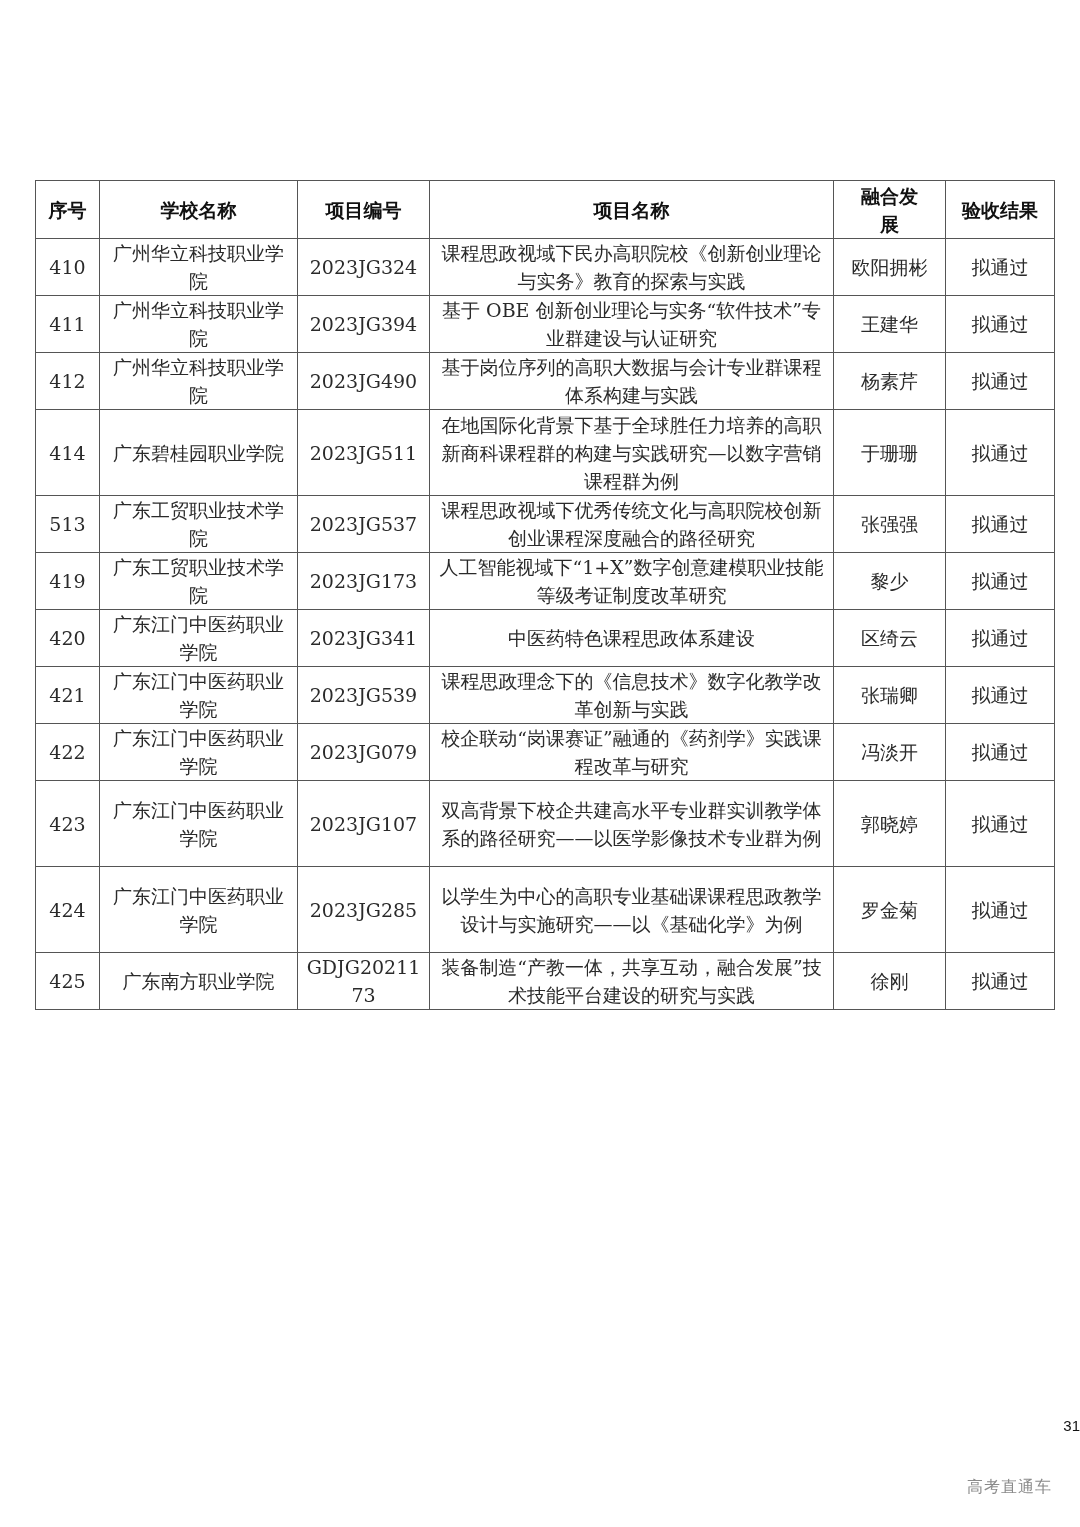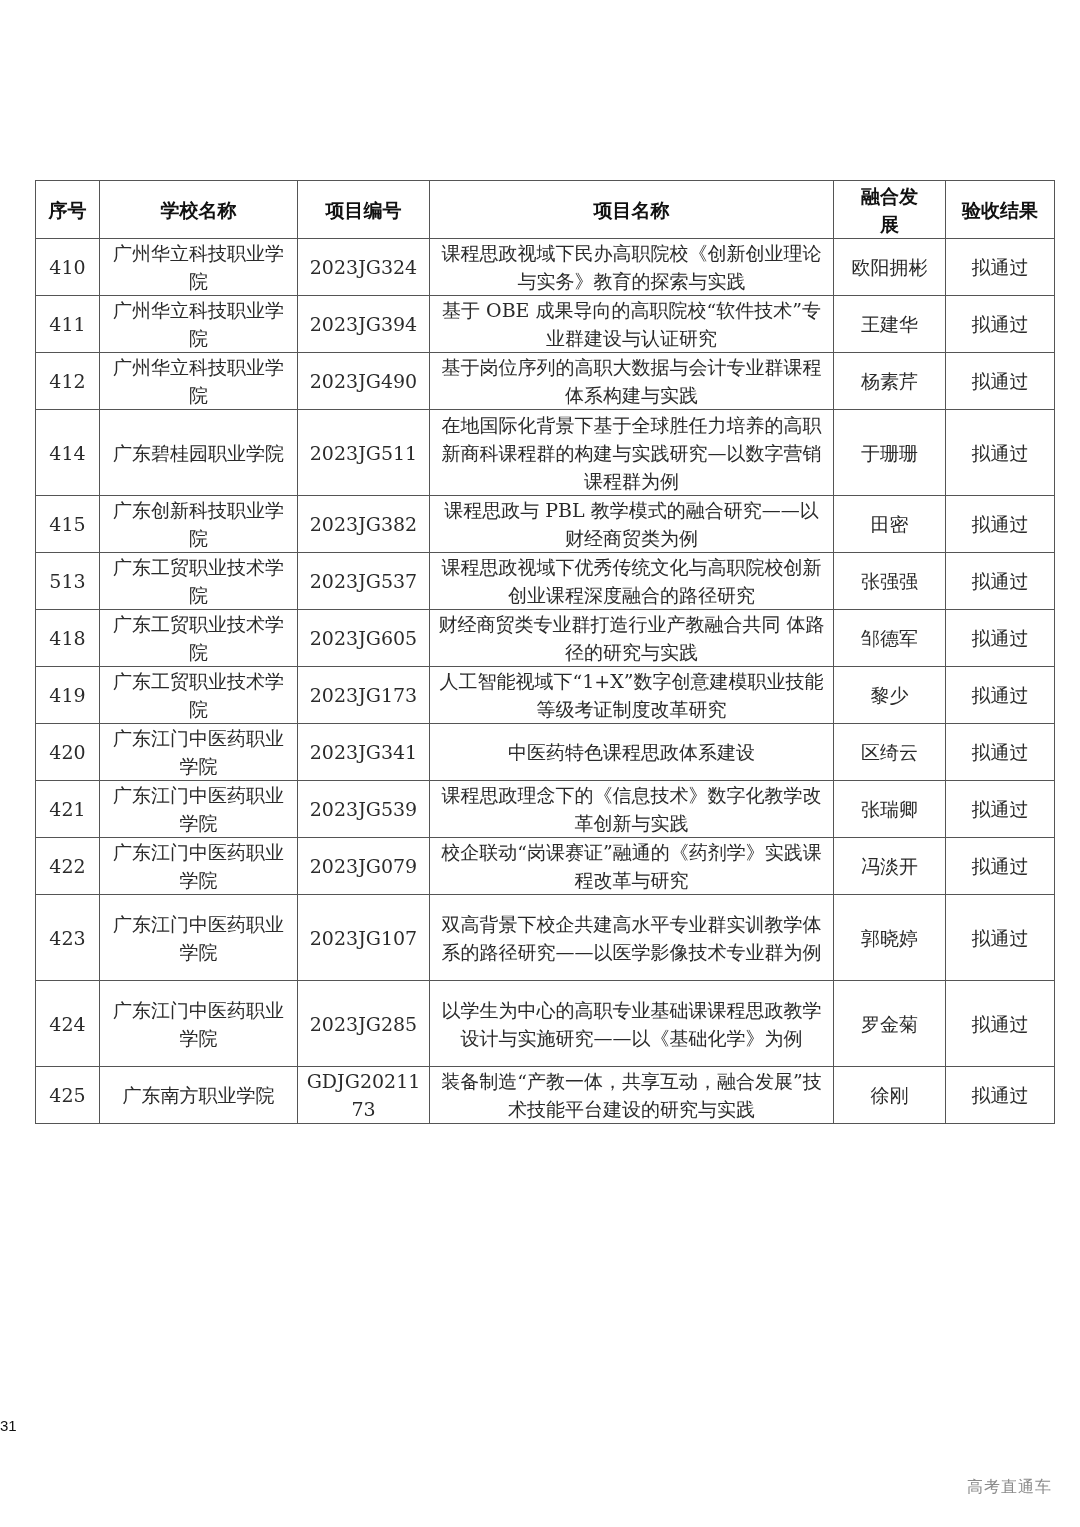--- a/index.html
+++ b/index.html
@@ -16,21 +16,21 @@
   .c-no { width: 64px; }
   .c-school { width: 198px; }
   .c-code { width: 132px; }
   .c-name { width: 404px; }
   .c-lead { width: 112px; }
   .c-res { width: 109px; }
   .cell-text { display: block; word-break: break-all; }
   tr.h-header { height: 58px; }
   tr.h2 { height: 57px; }
   tr.h3 { height: 86px; }
-  .page-number { position: absolute; left: 0; width: 1080px; top: 1417px; text-align: left;
+  .page-number { position: absolute; left: 0; width: 1080px; top: 1417px; text-align: right;
                  font-family: "Liberation Sans", "DejaVu Sans", sans-serif; font-size: 15px; color: #111; }
   .watermark { position: absolute; right: 28px; top: 1477px; font-family: "DejaVu Sans", sans-serif;
                font-size: 16px; color: #8a8a8a; letter-spacing: 1px; }
 </style>
 </head>
 <body>
 
 <div class="page">
   <table class="results">
     <colgroup>
@@ -71,21 +71,21 @@
       </tr>
       <tr class="h2">
         <td>411</td>
         <td>
             <span class="cell-text">广州华立科技职业学院</span>
           </td>
         <td>
             <span class="cell-text">2023JG394</span>
           </td>
         <td>
-            <span class="cell-text">基于 OBE 成果导向的高职院校“软件技术”专业群建设与认证研究</span>
+            <span class="cell-text">基于 OBE 创新创业理论与实务“软件技术”专业群建设与认证研究</span>
           </td>
         <td>王建华</td>
         <td>拟通过</td>
       </tr>
       <tr class="h2">
         <td>412</td>
         <td>
             <span class="cell-text">广州华立科技职业学院</span>
           </td>
         <td>
@@ -105,59 +105,31 @@
         <td>
             <span class="cell-text">2023JG511</span>
           </td>
         <td>
             <span class="cell-text">在地国际化背景下基于全球胜任力培养的高职新商科课程群的构建与实践研究—以数字营销课程群为例</span>
           </td>
         <td>于珊珊</td>
         <td>拟通过</td>
       </tr>
       <tr class="h2">
-        <td>415</td>
-        <td>
-            <span class="cell-text">广东创新科技职业学院</span>
-          </td>
-        <td>
-            <span class="cell-text">2023JG382</span>
-          </td>
-        <td>
-            <span class="cell-text">课程思政与 PBL 教学模式的融合研究——以财经商贸类为例</span>
-          </td>
-        <td>田密</td>
-        <td>拟通过</td>
-      </tr>
-      <tr class="h2">
         <td>513</td>
         <td>
             <span class="cell-text">广东工贸职业技术学院</span>
           </td>
         <td>
             <span class="cell-text">2023JG537</span>
           </td>
         <td>
             <span class="cell-text">课程思政视域下优秀传统文化与高职院校创新创业课程深度融合的路径研究</span>
           </td>
         <td>张强强</td>
-        <td>拟通过</td>
-      </tr>
-      <tr class="h2">
-        <td>418</td>
-        <td>
-            <span class="cell-text">广东工贸职业技术学院</span>
-          </td>
-        <td>
-            <span class="cell-text">2023JG605</span>
-          </td>
-        <td>
-            <span class="cell-text">财经商贸类专业群打造行业产教融合共同 体路径的研究与实践</span>
-          </td>
-        <td>邹德军</td>
         <td>拟通过</td>
       </tr>
       <tr class="h2">
         <td>419</td>
         <td>
             <span class="cell-text">广东工贸职业技术学院</span>
           </td>
         <td>
             <span class="cell-text">2023JG173</span>
           </td>

